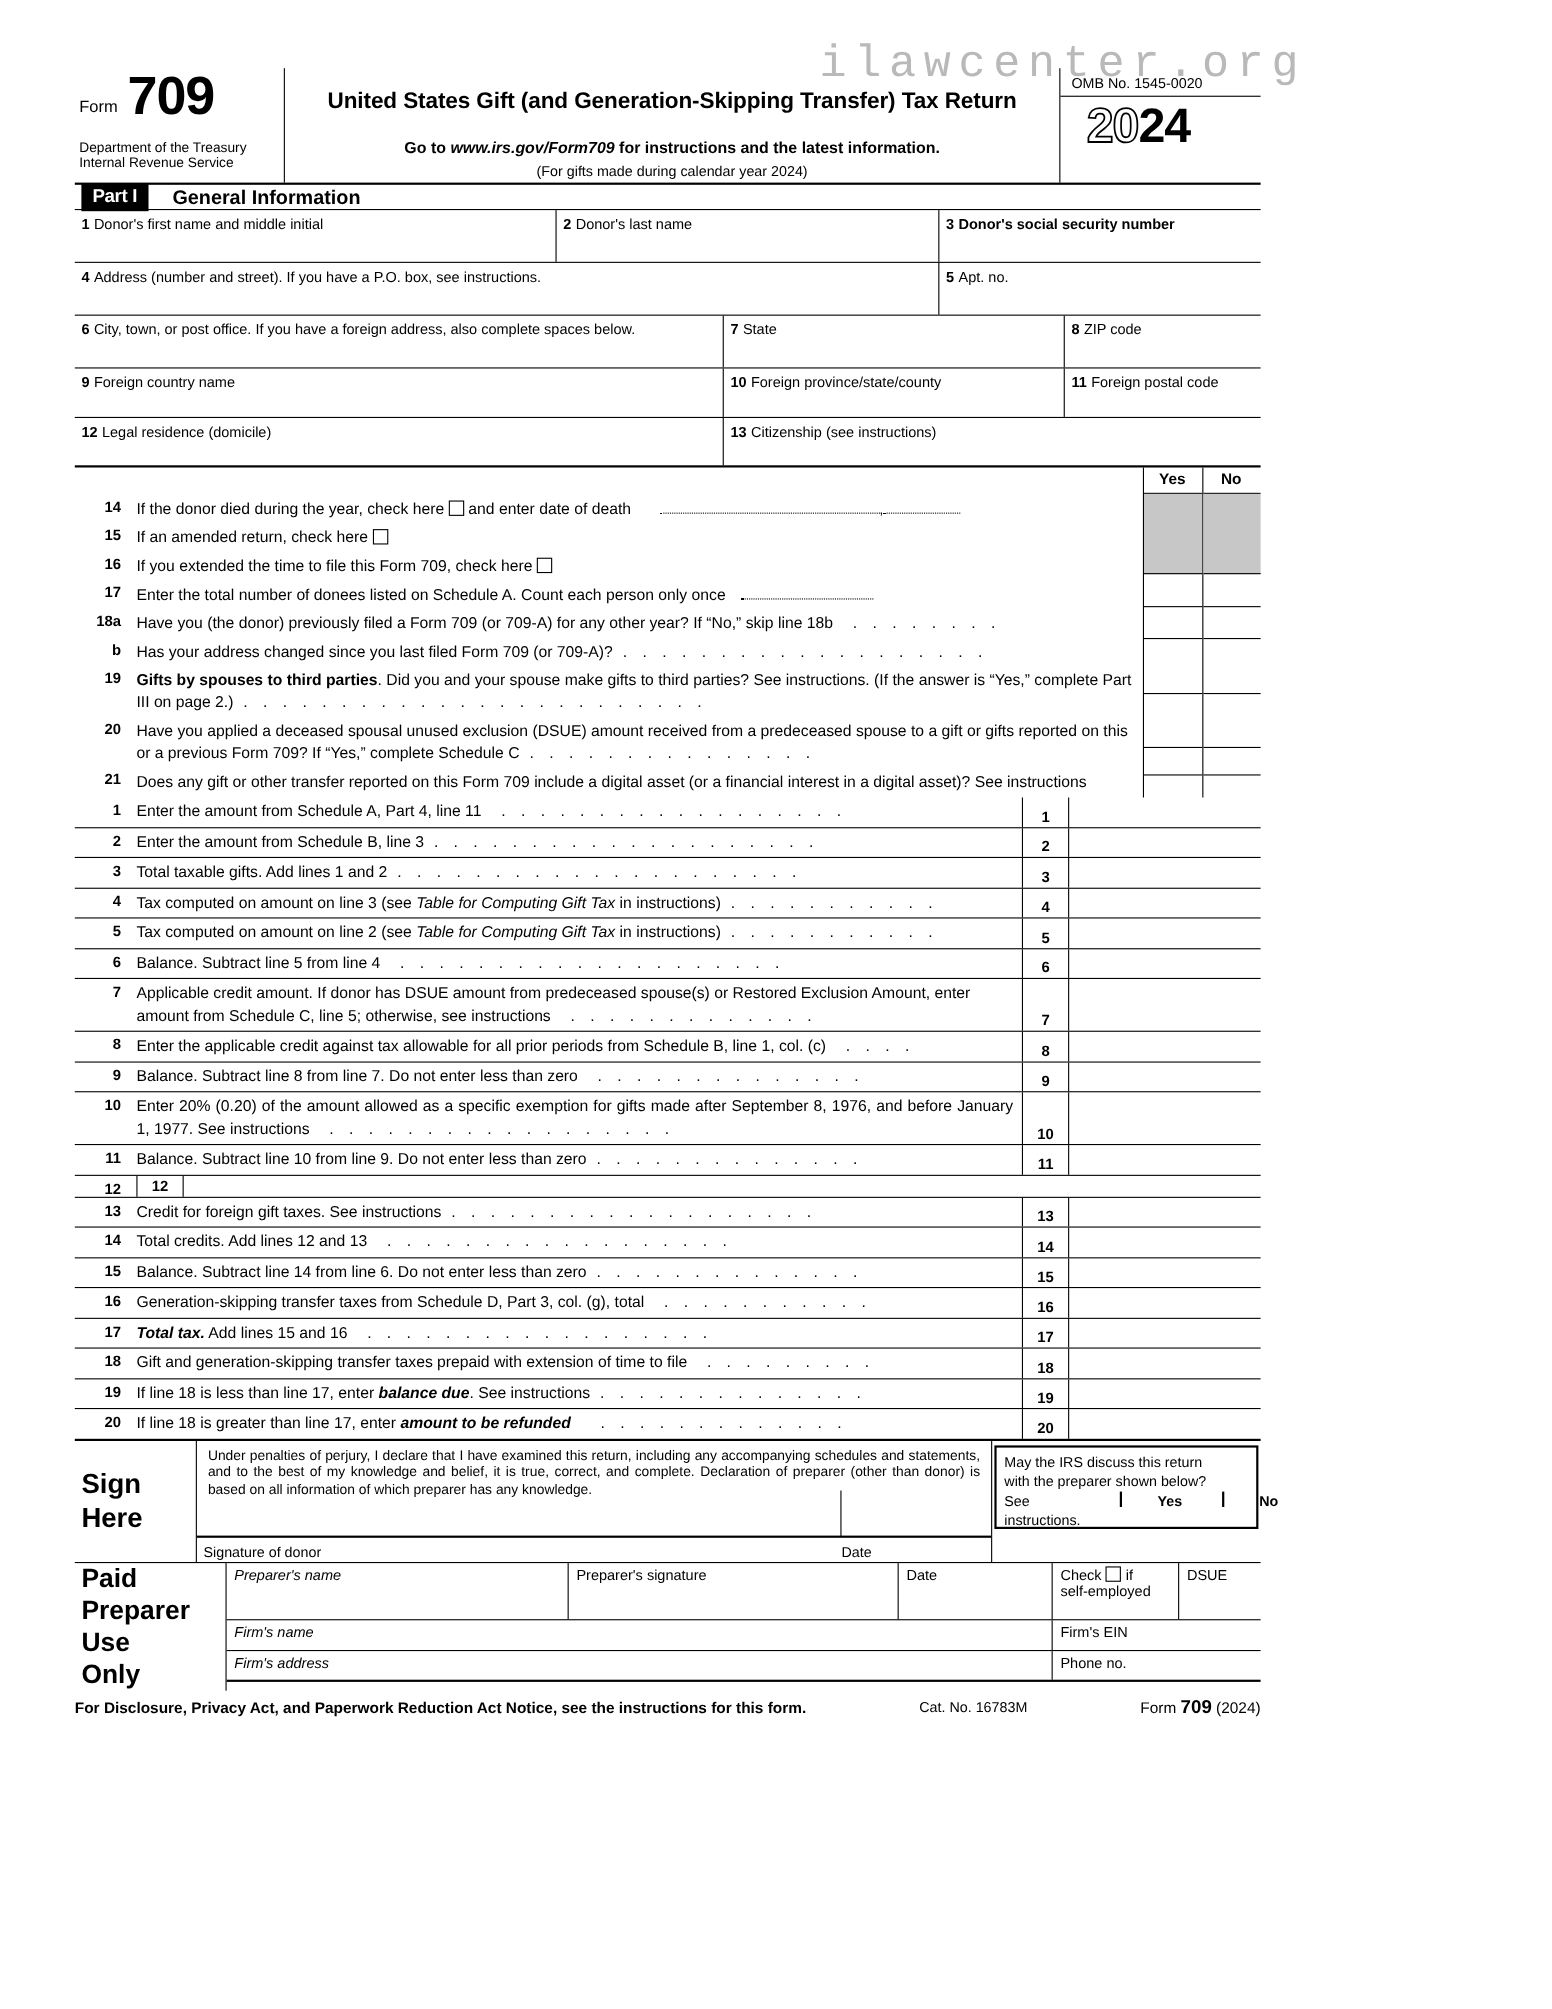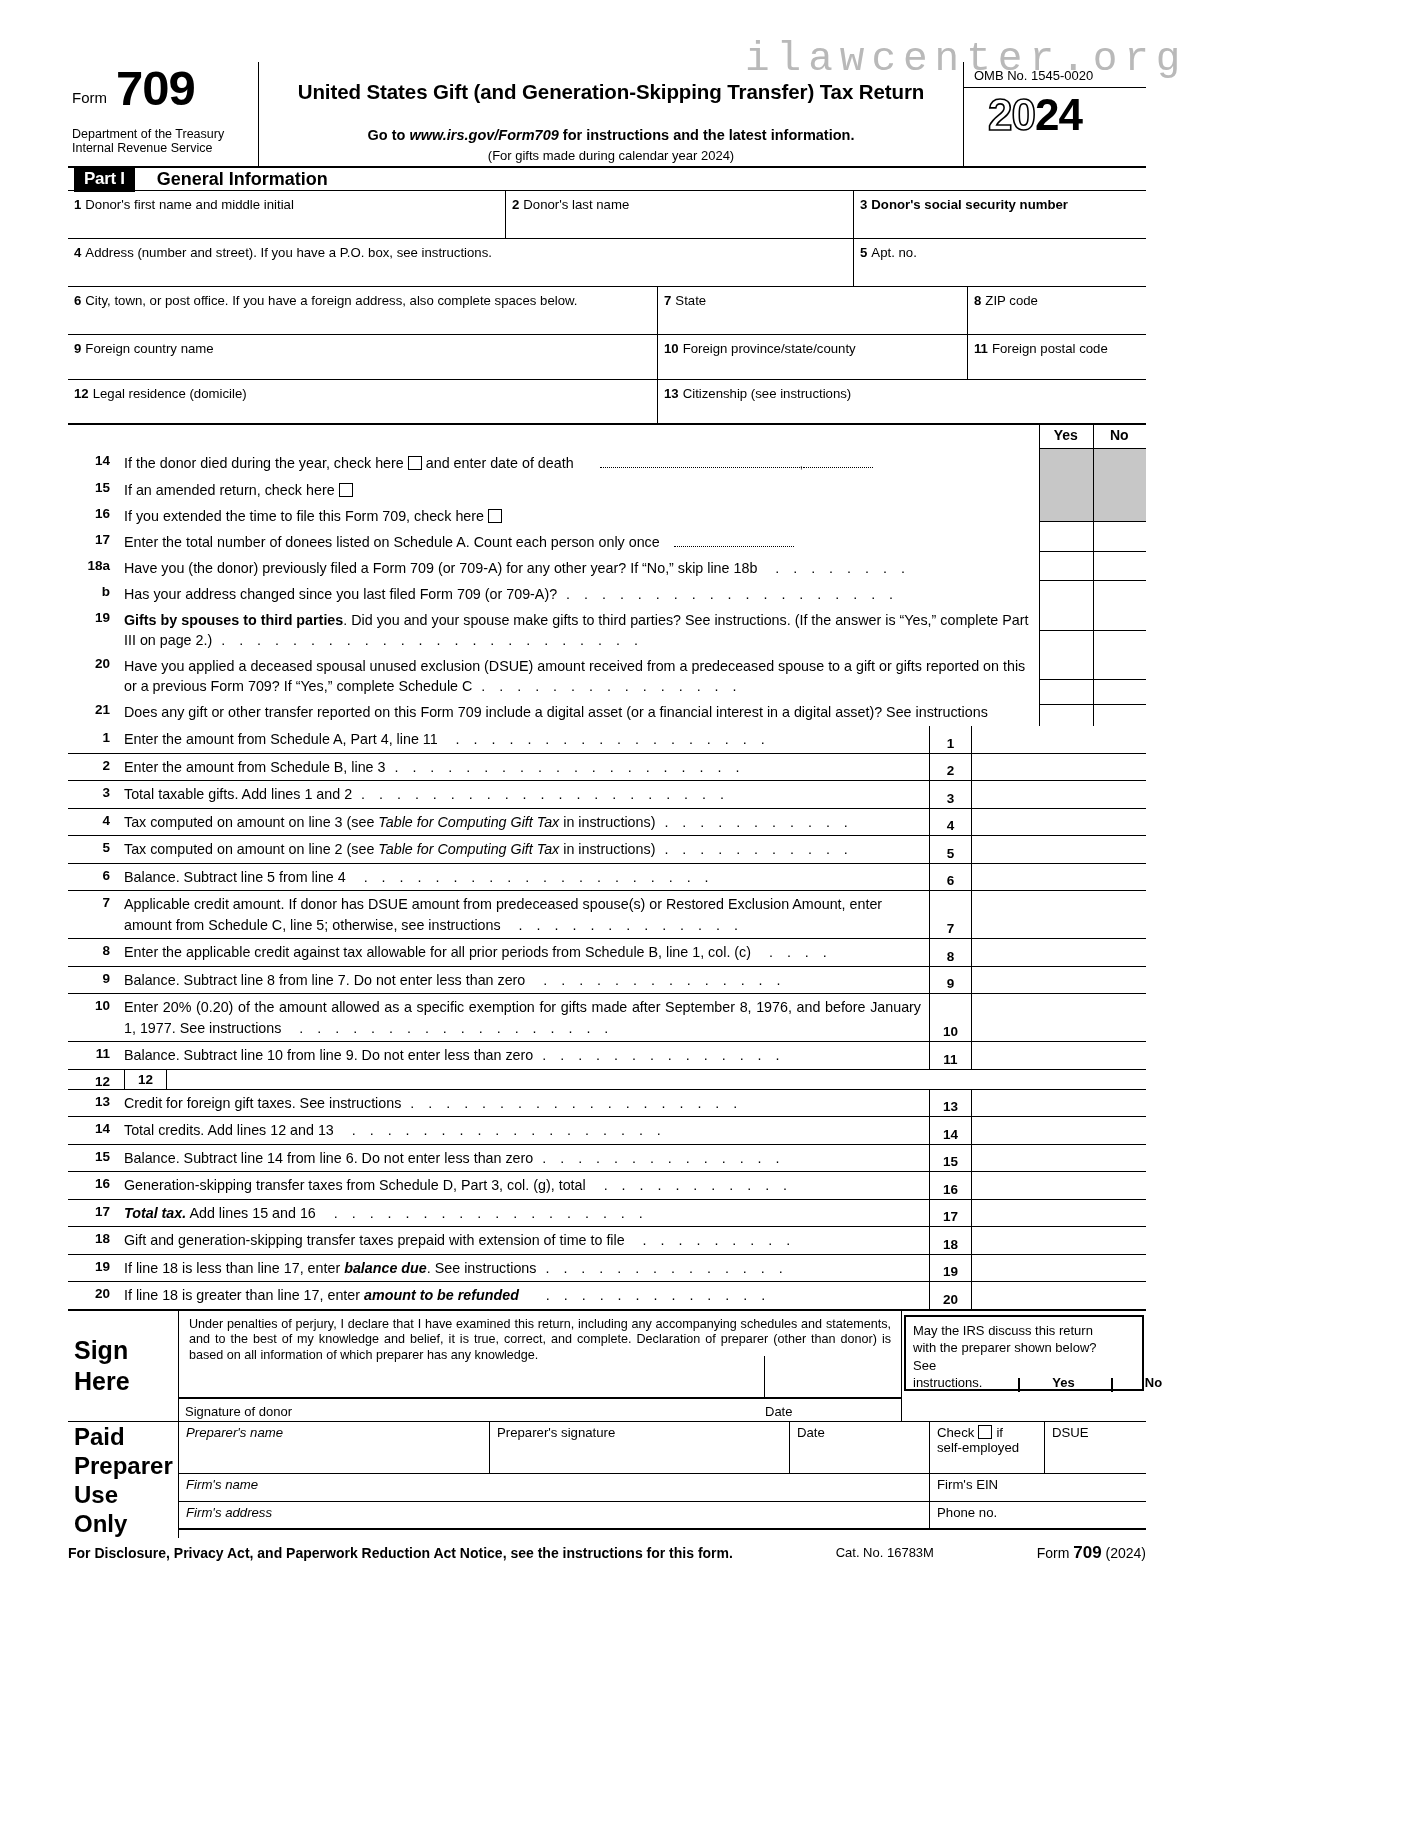--- a/index.html
+++ b/index.html
@@ -149,21 +149,21 @@
   }
   .siglabels span.d{ position:absolute; left:580px; }
   .signright{
     width:245px; border-left:1.4px solid #000; position:relative;
   }
   .irsbox{
     border:2.2px solid #000; margin:4px 2px 0 2px; padding:5px 7px;
     font-size:13px; line-height:17.5px; height:76px;
   }
 
-  .prep{ border-top:1.6px solid #000; display:flex; }
+  .prep{ border-top:1.6px solid #000; display:flex;gap:27px; }
   .prepleft{
     width:110px; display:flex; flex-direction:column; justify-content:center;
     padding-left:6px;
   }
   .prepleft div{ font-size:24px; font-weight:bold; line-height:29px; }
   .prepright{ flex:1; border-left:1.4px solid #000; }
   .prow{ display:flex; border-bottom:1.3px solid #000; }
   .pcell{ border-left:1.3px solid #000; padding:3px 0 0 7px; font-size:13.2px; }
   .pcell:first-child{ border-left:none;font-style:italic; }
 
@@ -499,21 +499,21 @@
         <div class="sigline"></div>
         <div class="siglabels">
           <span>Signature of donor</span>
           <span class="d">Date</span>
         </div>
       </div>
       <div class="signright">
         <div class="irsbox">
           <div>May the IRS discuss this return</div>
           <div>with the preparer shown below?</div>
-          <div style="display:flex; align-items:flex-end;gap:28px;">
+          <div style="display:flex; align-items:flex-start;gap:28px;">
             <span>See instructions.</span>
             <span class="chk" style="margin-left:8px"></span>
             <b style="font-size:13px">Yes</b>
             <span class="chk" style="margin-left:8px"></span>
             <b style="font-size:13px">No</b>
           </div>
         </div>
       </div>
     </div>
 

